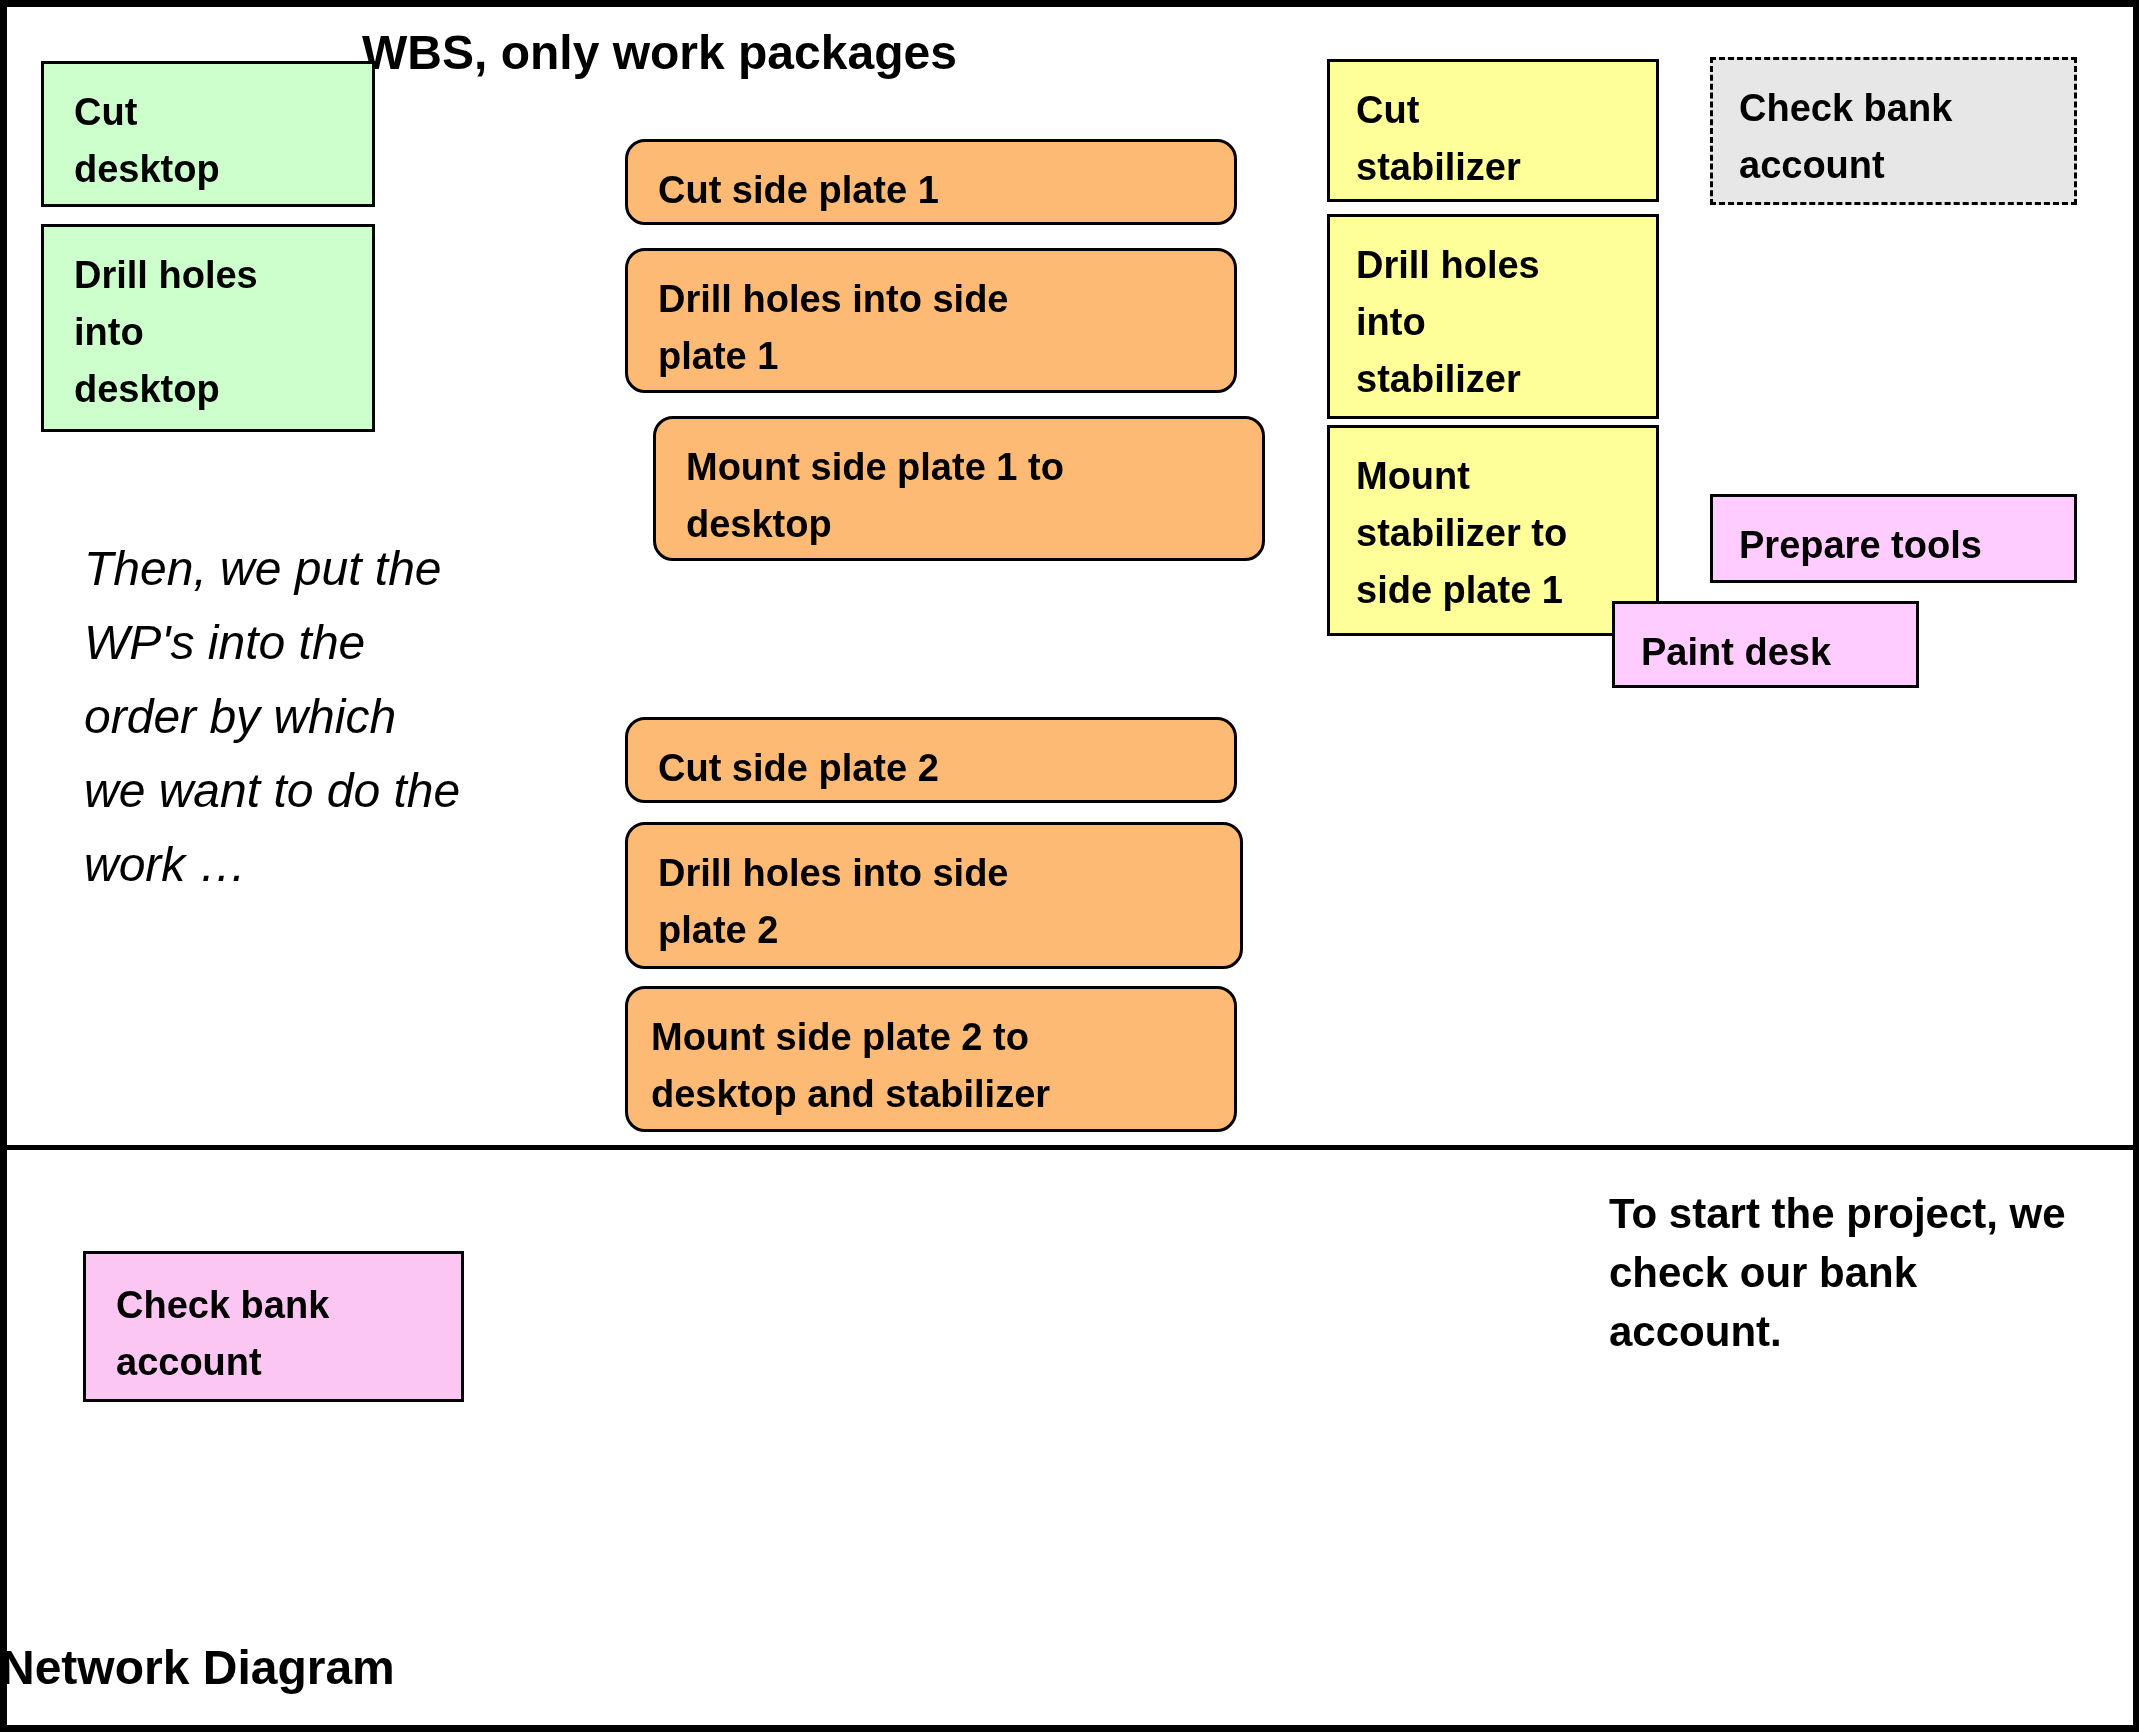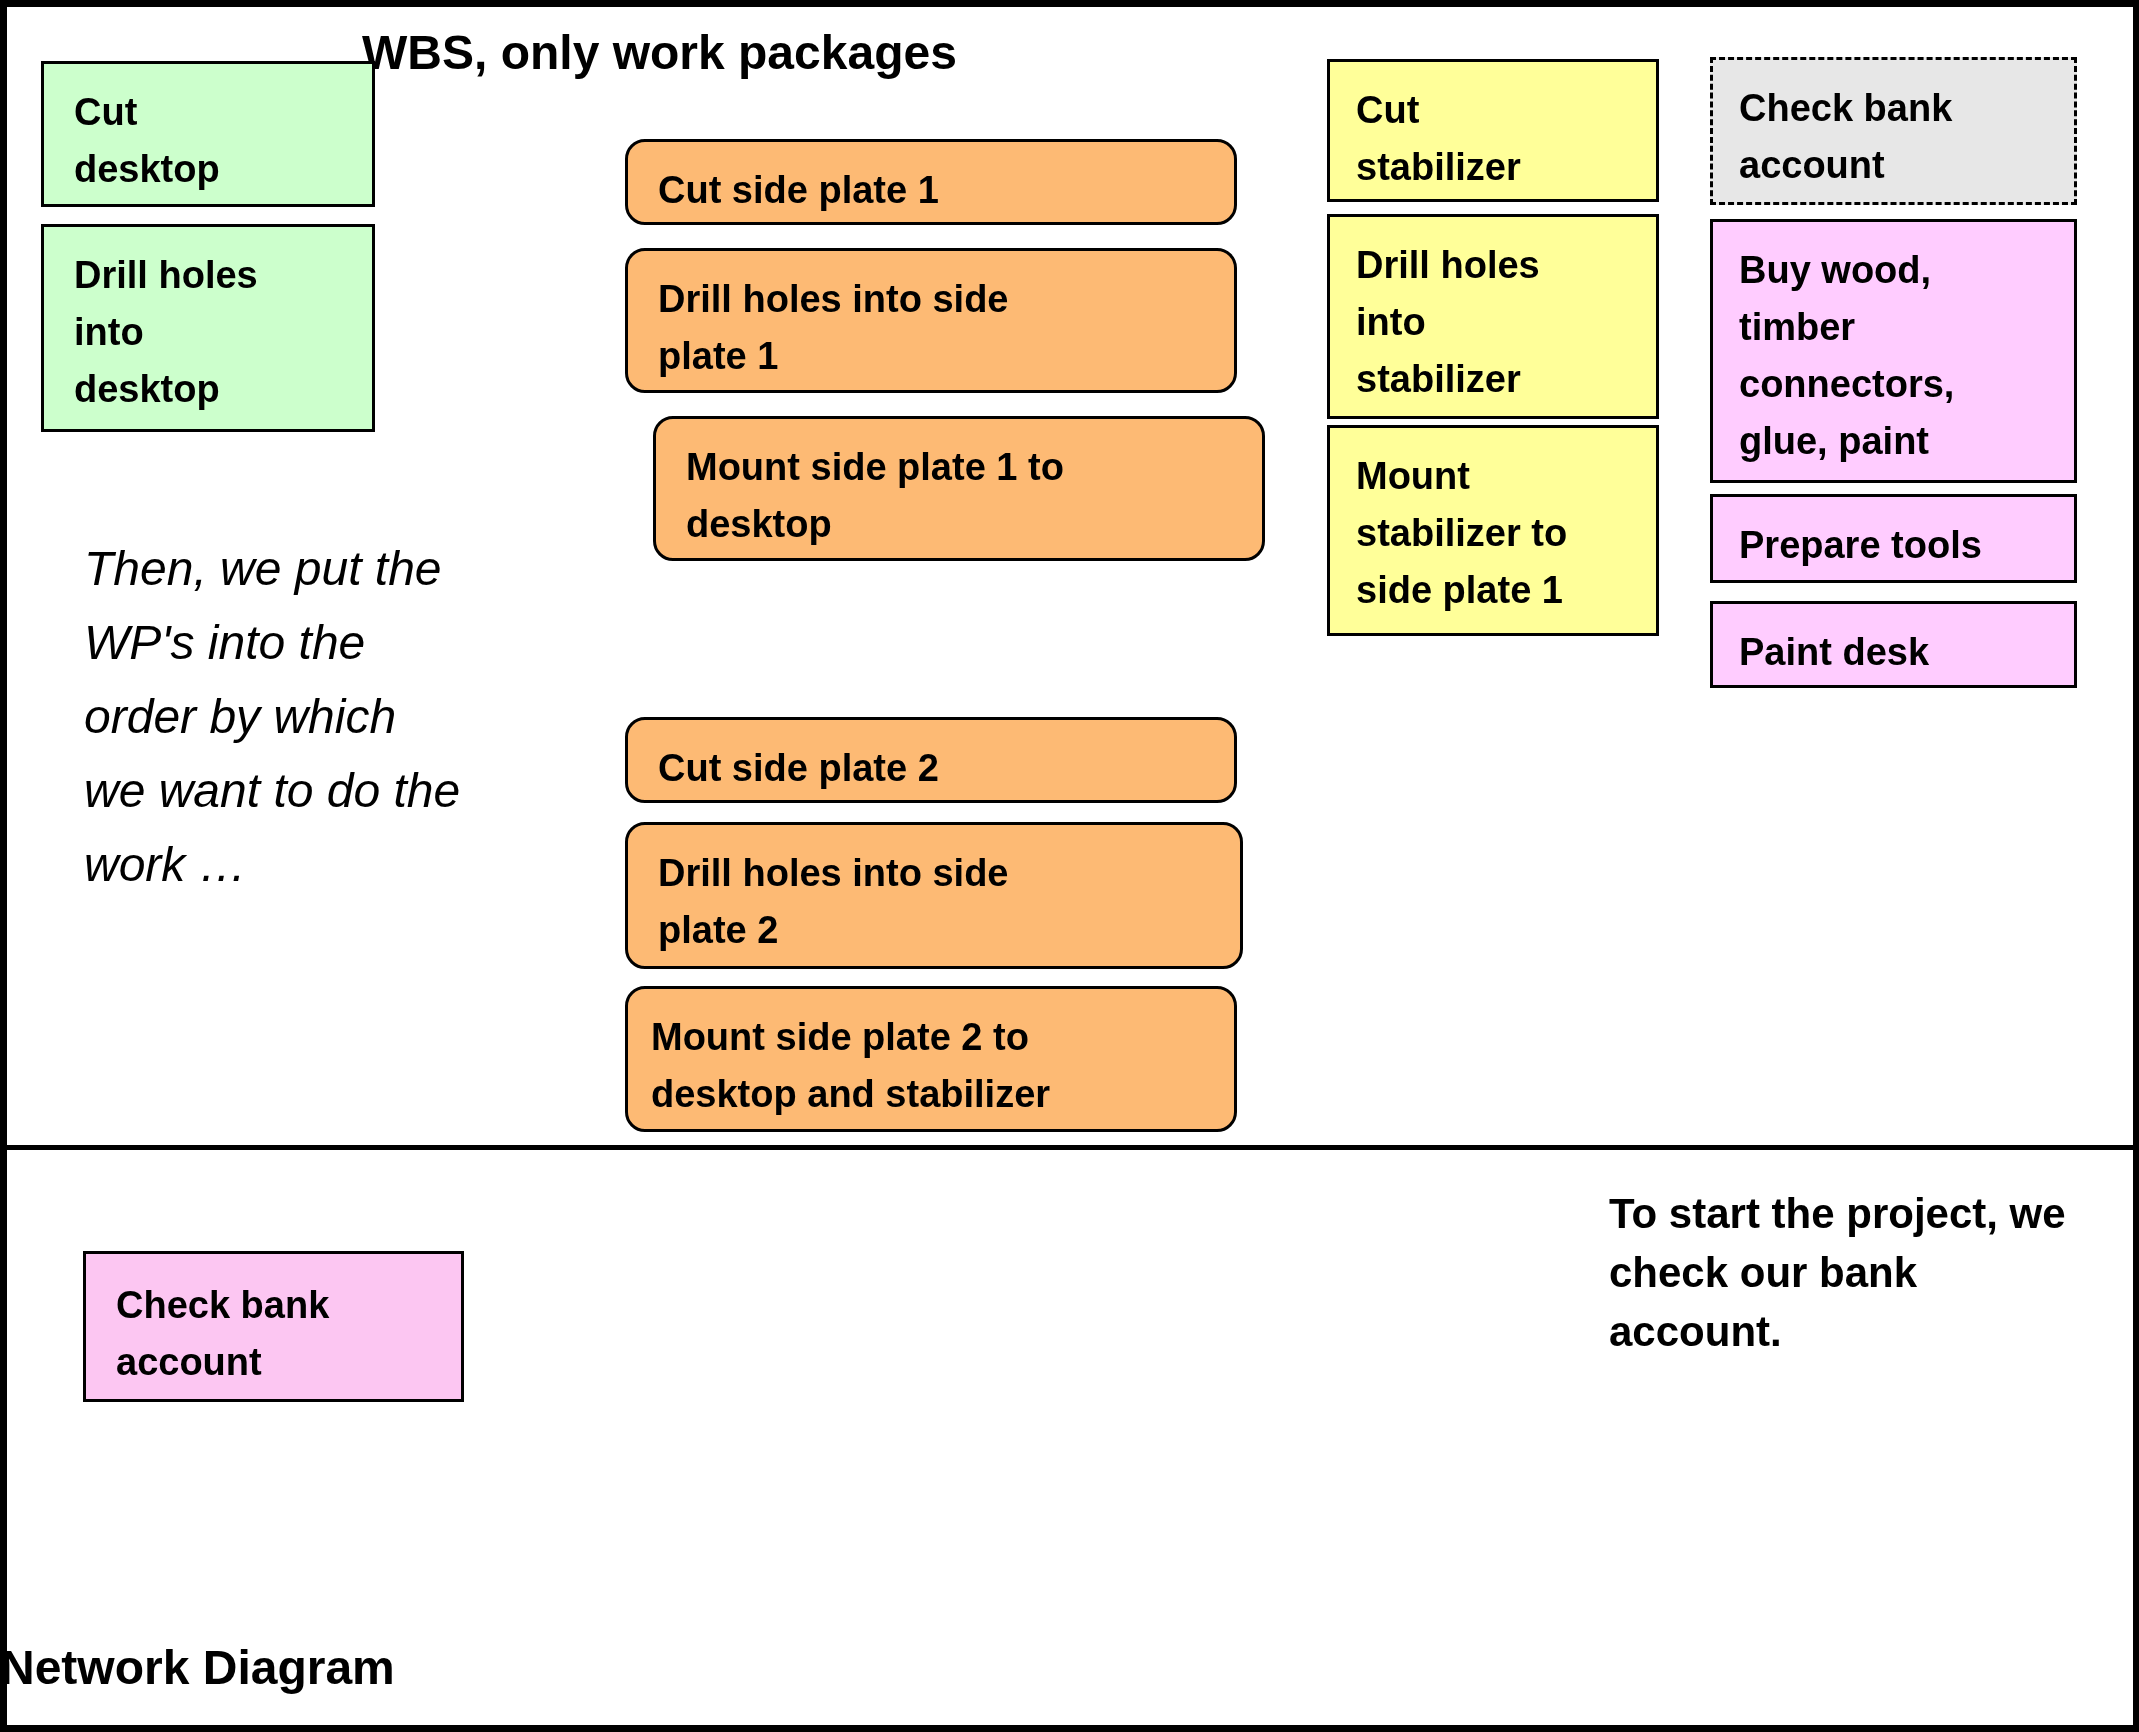--- a/index.html
+++ b/index.html
@@ -125,26 +125,22 @@
 stabilizer</div>
   <div class="box yellow" style="left:1327px; top:214px; width:332px; height:205px;">Drill holes
 into
 stabilizer</div>
   <div class="box yellow" style="left:1327px; top:425px; width:332px; height:211px;">Mount
 stabilizer to
 side plate 1</div>
 
   <div class="box gray" style="left:1710px; top:57px; width:367px; height:148px;">Check bank
 account</div>
-  <div class="box pink" style="left:1710px; top:219px; width:367px; height:264px;">Buy wood,
-timber
-connectors,
-glue, paint</div>
   <div class="box pink" style="left:1710px; top:494px; width:367px; height:89px;">Prepare tools</div>
-  <div class="box pink" style="left:1710px; top:601px; width:367px; height:87px;">Paint desk</div>
+  <div class="box pink" style="left:1612px; top:601px; width:307px; height:87px;">Paint desk</div>
 
   <div class="note note-top">Then, we put the
 WP's into the
 order by which
 we want to do the
 work …</div>
 
   <div class="box pink2" style="left:83px; top:1251px; width:381px; height:151px;">Check bank
 account</div>
 

